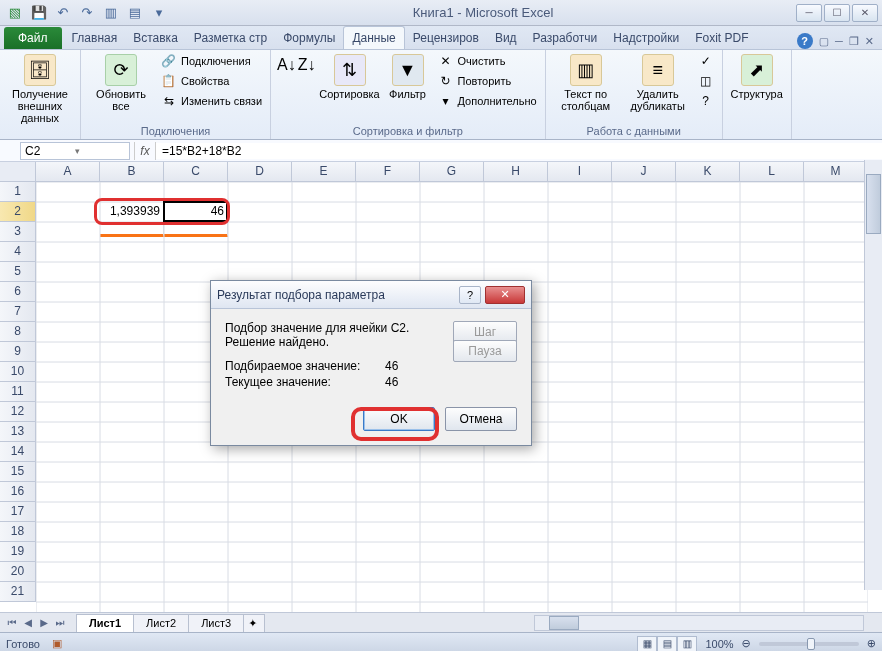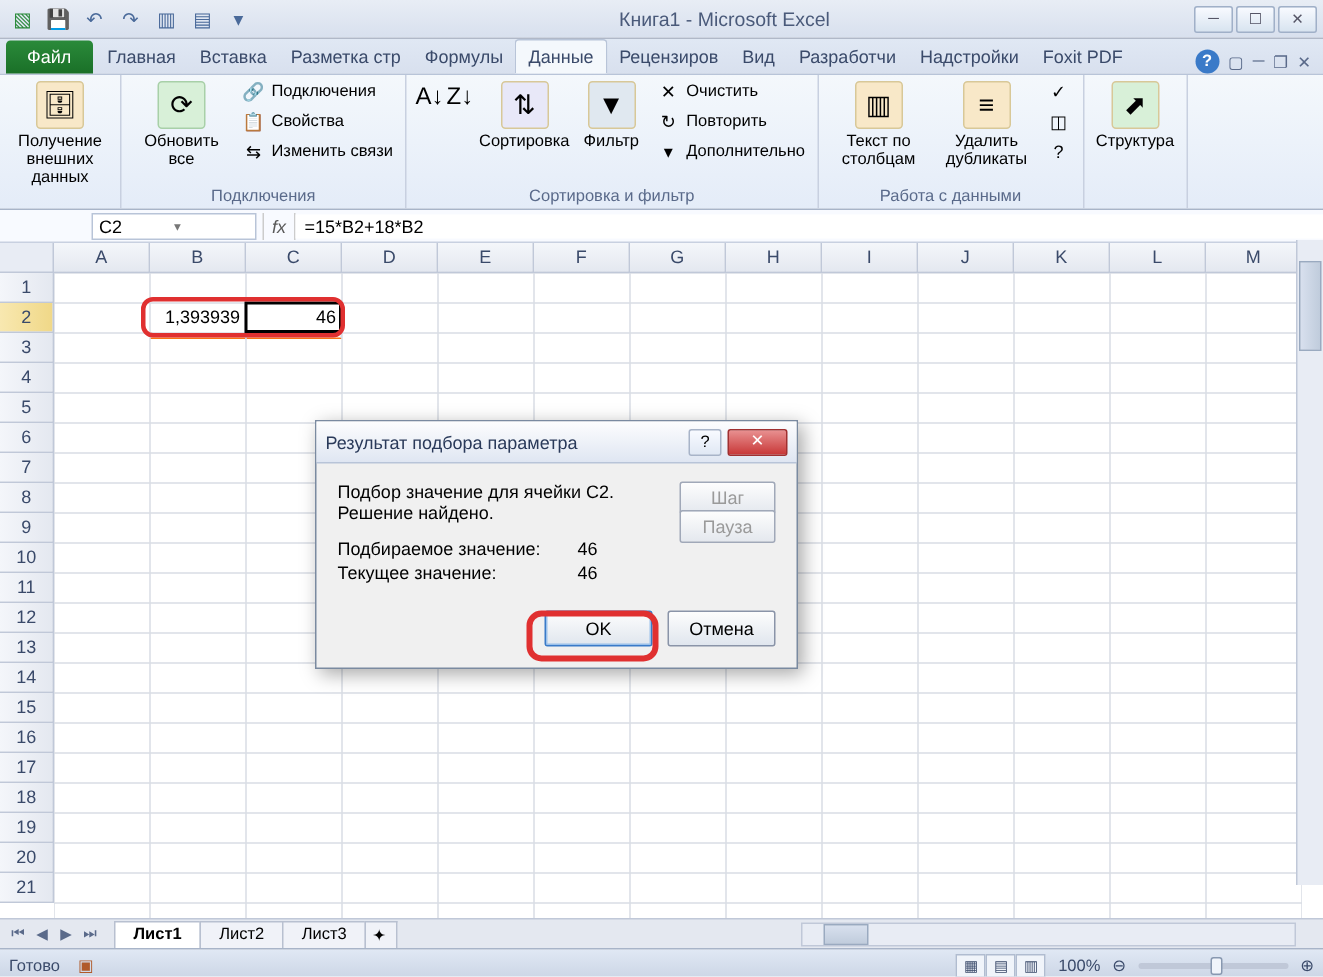--- a/index.html
+++ b/index.html
@@ -26,36 +26,36 @@
 .group { border-right: 1px solid #c8d0e0; padding: 2px 6px 0 6px; display: flex; flex-direction: column; }
 .group-body { flex: 1; display: flex; align-items: flex-start; gap: 4px; }
 .group-label { text-align: center; color: #5a6a8a; font-size: 11px; padding: 1px 0 2px 0; }
 .big-btn { display: flex; flex-direction: column; align-items: center; width: 68px; padding: 2px; gap: 2px; text-align: center; line-height: 12px; }
 .big-btn .ico { width: 32px; height: 32px; background: #f8e8c8; border: 1px solid #d8c898; border-radius: 3px; display:flex; align-items:center; justify-content:center; font-size:18px; }
 .small-btn { display: flex; align-items: center; gap: 4px; padding: 1px 2px; white-space: nowrap; }
 .small-btn .ico { width: 16px; height: 16px; display:inline-flex; align-items:center; justify-content:center; font-size:12px; }
 .vstack { display: flex; flex-direction: column; gap: 2px; }
 
 
-.fbar { height: 22px; border-bottom: 1px solid #c8d0e0; display: flex; align-items: center; background: #f8faff; font-size: 12px; padding-left: 41px; }
+.fbar { height: 22px; border-bottom: 1px solid #c8d0e0; display: flex; align-items: center; background: #f8faff; font-size: 12px; }
 .namebox { width: 110px; border: 1px solid #b8c4d8; margin: 1px 4px 1px 20px; padding: 1px 4px; background:#fff; display:flex; align-items:center; }
 .namebox span { flex:1; }
 .fx-label { width: 22px; text-align: center; font-style: italic; color: #5a5a5a; border-left:1px solid #ccc; border-right:1px solid #ccc; padding:2px 0;}
 .formula-input { flex: 1; padding: 1px 6px; background:#fff; }
 
 
 .grid-area { position: relative; height: 450px; overflow: hidden; background:#fff; }
 .corner { position:absolute; left:0; top:0; width:36px; height:20px; background:#e8ecf4; border-right:1px solid #c0c8d8; border-bottom:1px solid #c0c8d8; }
 .col-headers { position:absolute; left:36px; top:0; height:20px; display:flex; }
 .colh { width:64px; background:linear-gradient(#f4f6fa,#e4e8f0); border-right:1px solid #c0c8d8; border-bottom:1px solid #c0c8d8; text-align:center; font-size:12px; color:#3a4a6a; line-height:19px; }
 .row-headers { position:absolute; left:0; top:20px; width:36px; }
 .rowh { height:20px; background:linear-gradient(90deg,#f4f6fa,#e4e8f0); border-right:1px solid #c0c8d8; border-bottom:1px solid #c0c8d8; text-align:center; font-size:12px; color:#3a4a6a; line-height:19px; }
 .rowh.sel { background:linear-gradient(90deg,#f8e8b0,#f0d888); }
 .cells { position:absolute; left:36px; top:20px; }
-.cell { position:absolute; width:64px; height:24px; border-right:1px solid #d8dce4; border-bottom:1px solid #f97316; font-size:12px; padding:0 3px; line-height:19px; }
+.cell { position:absolute; width:64px; height:35px; border-right:1px solid #d8dce4; border-bottom:3px solid #f97316; font-size:12px; padding:0 3px; line-height:19px; }
 .cell.val { text-align:right; }
 .sel-cell { position:absolute; border:2px solid #000; }
 .red-ring { position:absolute; border:3px solid #e03030; border-radius:8px; pointer-events:none; }
 
 
 .sheet-bar { height: 20px; background:#e4e8f0; border-top:1px solid #c0c8d8; display:flex; align-items:center; font-size:11px; position:relative; }
 .sheet-nav { display:flex; gap:0; padding:0 4px; }
 .sheet-nav-btn { width:16px; height:16px; display:flex; align-items:center; justify-content:center; color:#5a6a8a; font-size:10px; }
 .stabs { display:flex; margin-left:4px; }
 .stab { padding:2px 12px; background:#f0f2f8; border:1px solid #b8c0d0; border-bottom:none; margin-right:-1px; }

